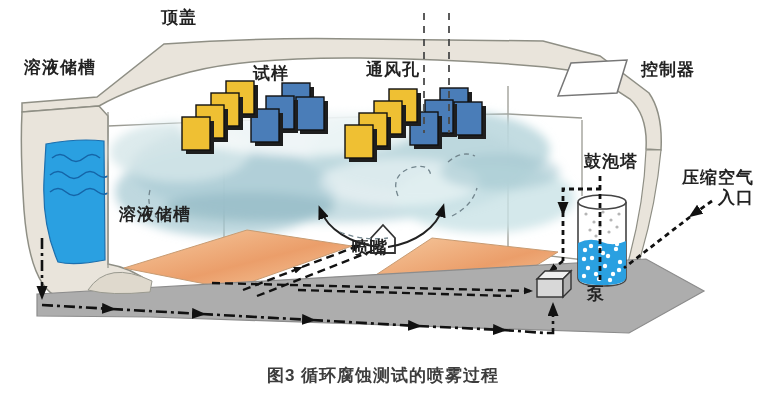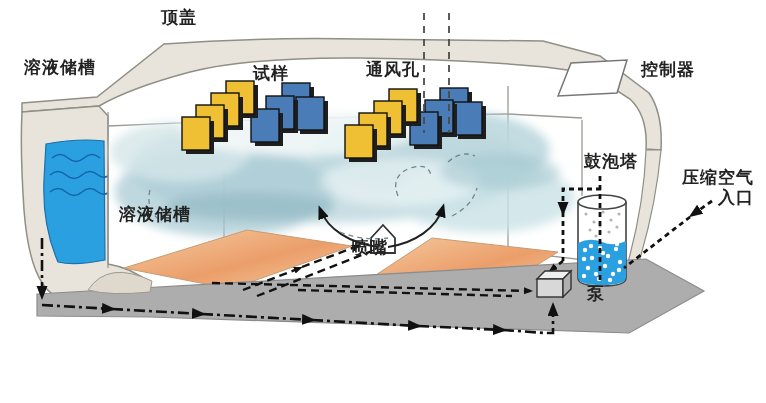--- a/index.html
+++ b/index.html
@@ -238,13 +238,14 @@
   <div class="lbl" style="left:641px;top:60px;">控制器</div>
   <div class="lbl" style="left:584px;top:152px;text-align:center;">鼓泡塔</div>
   <div class="lbl two-line" style="left:668px;top:168px;width:86px;">
     <span>压缩空气</span><br>
     <span>入口</span>
   </div>
   <div class="lbl" style="left:352px;top:190px;margin-top:48px;">喷嘴</div>
   <div class="lbl" style="left:119px;top:205px;">溶液储槽</div>
   <div class="lbl" style="left:587px;top:284px;">泵</div>
 
+  <div class="caption">图3 循环腐蚀测试的喷雾过程</div>
 </div>
 
 </body></html>

